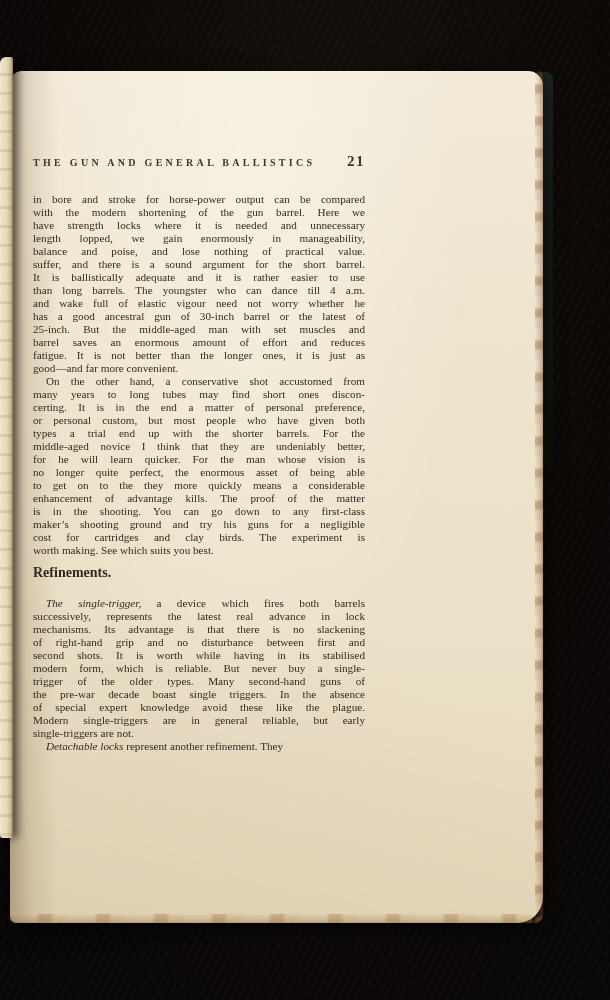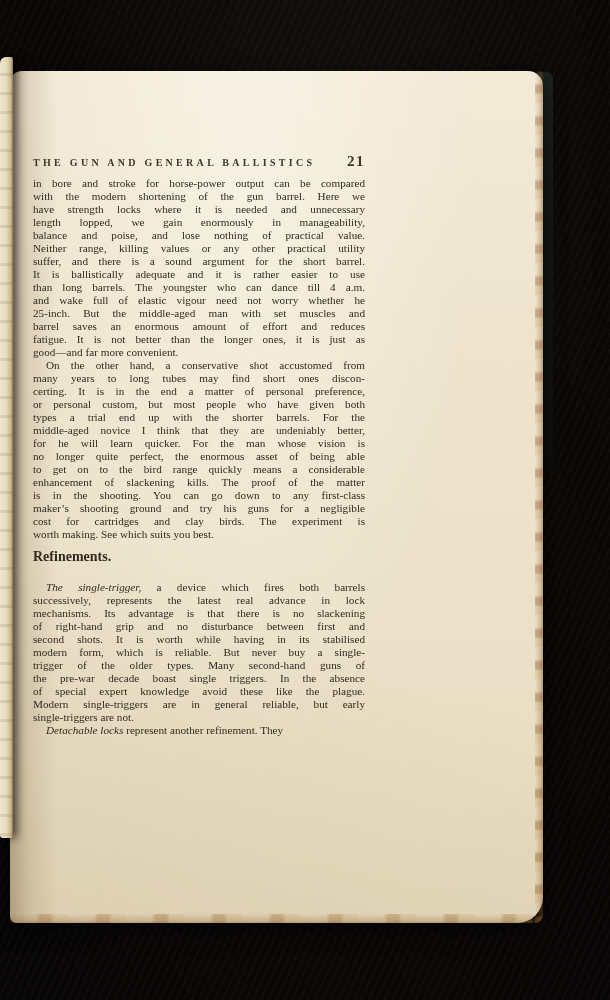--- a/index.html
+++ b/index.html
@@ -65,21 +65,21 @@
     box-shadow:4px 0 9px rgba(0,0,0,0.6);
   }
   
   .text-col{
     position:absolute;left:23px;top:82px;width:332px;
     color:#322a21;
   }
   .running-header{
     display:flex;justify-content:space-between;align-items:baseline;
     font-size:10px;font-weight:700;color:#3e362a;
-    letter-spacing:3.3px;margin-bottom:7px;white-space:nowrap;
+    letter-spacing:3.3px;margin-bottom:23px;white-space:nowrap;
   }
   .running-header .pageno{letter-spacing:1.5px;font-size:15px;}
   .body-text{font-size:11.2px;line-height:13px;}
   .line{
     text-align:justify;text-align-last:justify;
     height:13px;overflow:hidden;
   }
   .line.last{text-align-last:auto;}
   .line.indent{text-indent:13px;}
   .heading{
@@ -105,39 +105,39 @@
     <div class="running-header">
       <span class="title">THE GUN AND GENERAL BALLISTICS</span>
       <span class="pageno">21</span>
     </div>
     <div class="body-text" id="text-body">
         <div class="line">in bore and stroke for horse-power output can be compared</div>
         <div class="line">with the modern shortening of the gun barrel.  Here we</div>
         <div class="line">have strength locks where it is needed and unnecessary</div>
         <div class="line">length lopped, we gain enormously in manageability,</div>
         <div class="line">balance and poise, and lose nothing of practical value.</div>
-        <div class="line">Neither range, killing values or any other practical utility</div>
         <div class="line">suffer, and there is a sound argument for the short barrel.</div>
         <div class="line">It is ballistically adequate and it is rather easier to use</div>
         <div class="line">than long barrels.  The youngster who can dance till 4 a.m.</div>
         <div class="line">and wake full of elastic vigour need not worry whether he</div>
+        <div class="line">has a good ancestral gun of 30-inch barrel or the latest of</div>
         <div class="line">25-inch.  But the middle-aged man with set muscles and</div>
         <div class="line">barrel saves an enormous amount of effort and reduces</div>
         <div class="line">fatigue.  It is not better than the longer ones, it is just as</div>
         <div class="line last">good—and far more convenient.</div>
         <div class="line indent">On the other hand, a conservative shot accustomed from</div>
         <div class="line">many years to long tubes may find short ones discon-</div>
         <div class="line">certing.  It is in the end a matter of personal preference,</div>
         <div class="line">or personal custom, but most people who have given both</div>
         <div class="line">types a trial end up with the shorter barrels.  For the</div>
         <div class="line">middle-aged novice I think that they are undeniably better,</div>
         <div class="line">for he will learn quicker.  For the man whose vision is</div>
         <div class="line">no longer quite perfect, the enormous asset of being able</div>
-        <div class="line">to get on to the bird range quickly means a considerable</div>
-        <div class="line">enhancement of slackening kills.  The proof of the matter</div>
+        <div class="line">to get on to the they more quickly means a considerable</div>
+        <div class="line">enhancement of advantage kills.  The proof of the matter</div>
         <div class="line">is in the shooting.  You can go down to any first-class</div>
         <div class="line">maker’s shooting ground and try his guns for a negligible</div>
         <div class="line">cost for cartridges and clay birds.  The experiment is</div>
         <div class="line last">worth making.  See which suits you best.</div>
         <div class="heading">Refinements.</div>
         <div class="line indent"><i>The single-trigger,</i> a device which fires both barrels</div>
         <div class="line">successively, represents the latest real advance in lock</div>
         <div class="line">mechanisms.  Its advantage is that there is no slackening</div>
         <div class="line">of right-hand grip and no disturbance between first and</div>
         <div class="line">second shots.  It is worth while having in its stabilised</div>

